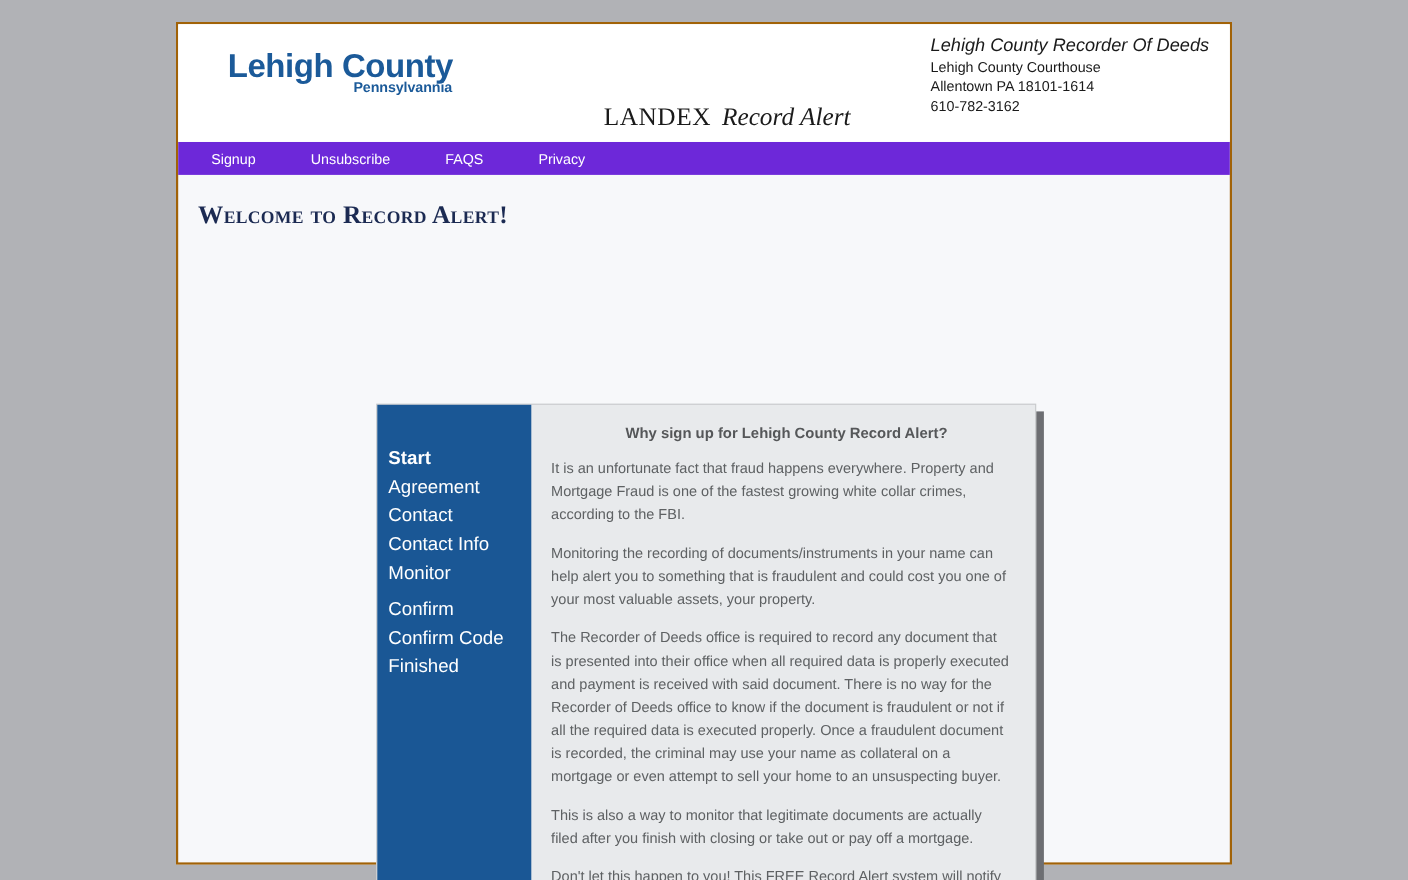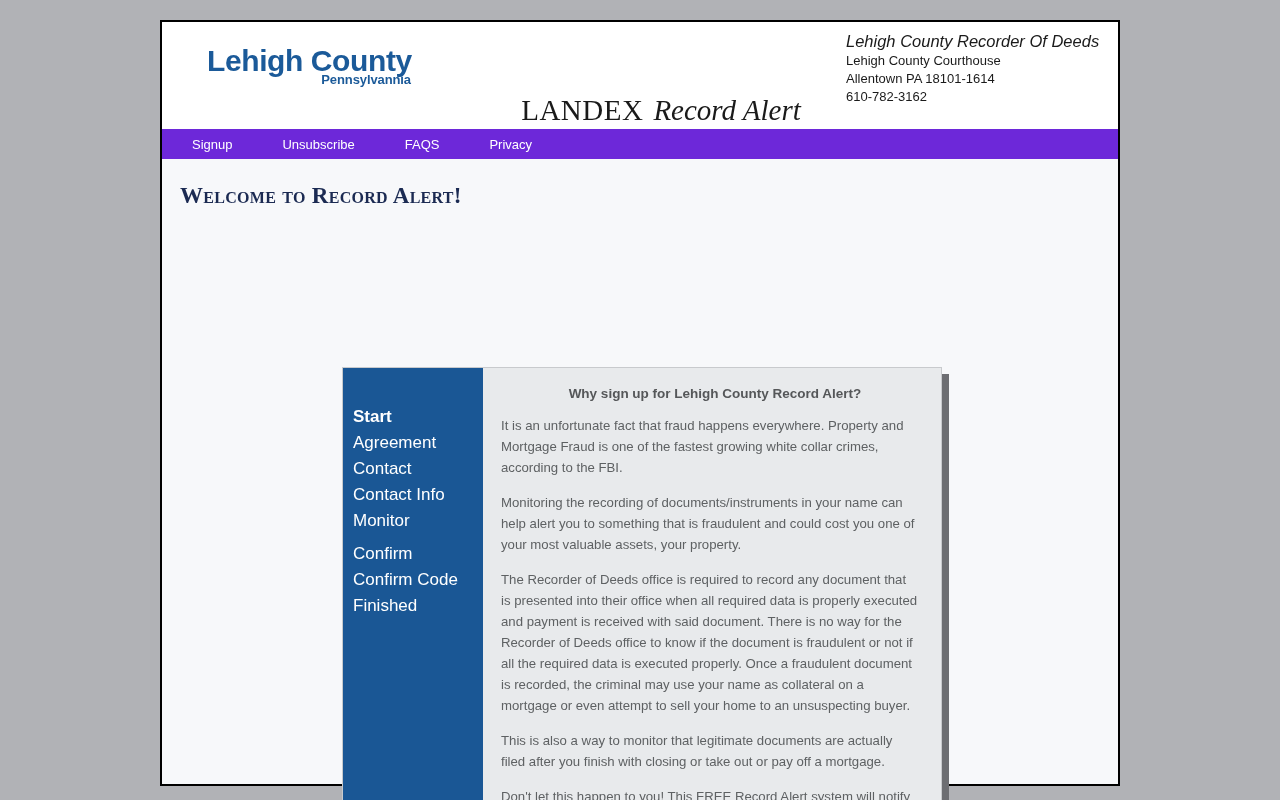--- a/index.html
+++ b/index.html
@@ -15,21 +15,21 @@
   }
 
   
   .page-container {
     position: absolute;
     left: 160px;
     top: 20px;
     width: 960px;
     height: 766px;
     background: #f7f8fa;
-    border: 2px solid #000000;
+    border: 2px solid #a16207;
     box-sizing: border-box;
   }
 
   
   .site-header {
     position: relative;
     height: 107px;
     background: #ffffff;
     box-sizing: border-box;
   }
@@ -59,21 +59,21 @@
     padding-right: 36px;
   }
   .landex-title {
     position: absolute;
     left: 2px;
     right: 0;
     top: 72px;
     text-align: center;
     padding-left: 40px;
     font-family: "Liberation Serif", serif;
-    font-size: 29px;
+    font-size: 23px;
     color: #1a1a1a;
     white-space: nowrap;
   }
   .landex-title .landex-word { font-style: normal; letter-spacing: 0.5px; }
   .landex-title .alert-word { font-style: italic; margin-left: 10px; }
 
   .office-block {
     position: absolute;
     right: 12px;
     top: 8px;

